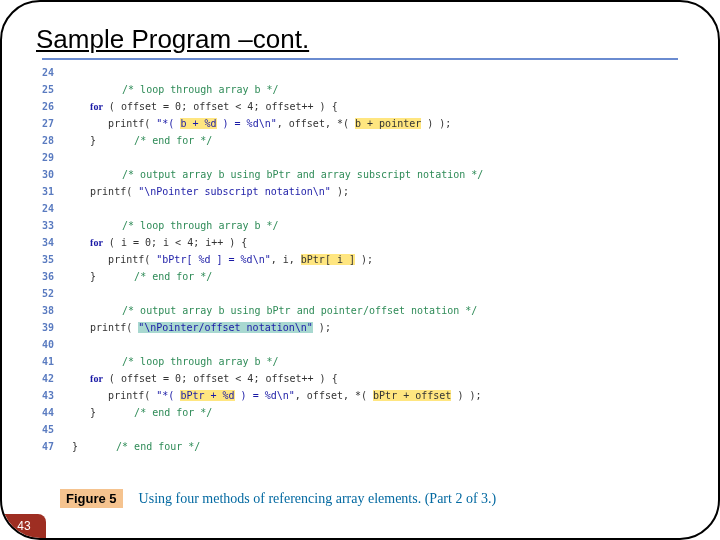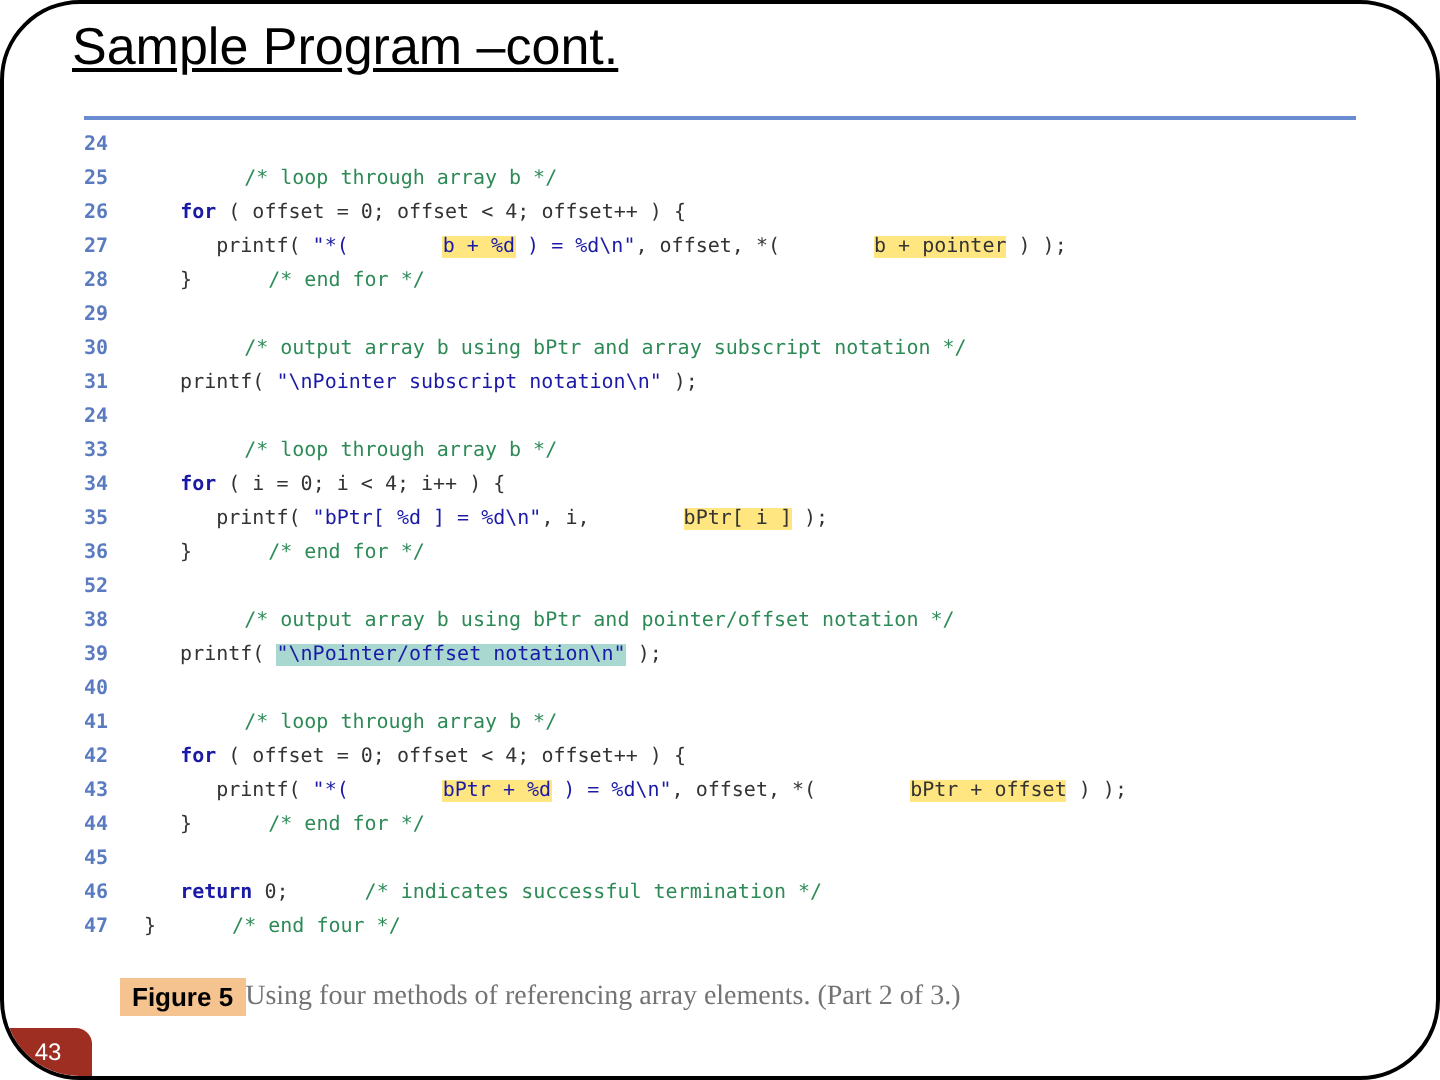--- a/index.html
+++ b/index.html
@@ -8,21 +8,21 @@
     position: relative;
     width: 720px;
     height: 540px;
     background: #fff;
     border: 2px solid #000;
     border-radius: 40px;
     overflow: hidden;
   }
   .title {
     position: absolute;
-    top: 6px;
+    top: 22px;
     left: 34px;
     font-size: 26px;
     font-weight: normal;
     color: #000;
     text-decoration: underline;
   }
   .rule {
     position: absolute;
     top: 56px;
     left: 40px;
@@ -35,46 +35,46 @@
     top: 62px;
     left: 40px;
     right: 40px;
     font-family: "Lucida Console", Monaco, monospace;
     font-size: 10px;
     line-height: 17px;
     color: #333;
   }
   .code-line { white-space: pre; }
   .ln { display: inline-block; width: 30px; color: #5a7bc0; font-weight: bold; }
-  .kw { color: #1a1aa6; font-weight: bold; }
+  .kw { color: #1a1aa6; font-weight: bold; font-family: Liberation Serif, serif; }
   .cm { color: #2e8b57; margin-left: 32px; }
   .num { color: #333; }
   .str { color: #1a1aa6; }
-  .hl { background: #ffe680; margin-left: 41px; }
+  .hl { background: #ffe680; }
   .hl-teal { background: #a8d8d0; }
   .caption-row {
     position: absolute;
     left: 58px;
     bottom: 30px;
     display: flex;
     align-items: center;
-    gap: 0;
+    gap: 16px;
   }
   .figlabel {
     background: #f5c38f;
     font-size: 13px;
     font-weight: bold;
     font-family: Arial, sans-serif;
     padding: 2px 6px;
     color: #000;
   }
   .figtext {
     font-family: Georgia, serif;
     font-size: 14px;
-    color: #737373;
+    color: #0369a1;
   }
   .pagenum {
     position: absolute;
     left: 0;
     bottom: 0;
     width: 44px;
     height: 24px;
     background: #9e2e22;
     color: #fff;
     font-size: 12px;
@@ -109,21 +109,20 @@
       <div class="code-line"><span class="ln">36</span><span>   } </span><span class="cm">/* end for */</span></div>
       <div class="code-line"><span class="ln">52</span></div>
       <div class="code-line"><span class="ln">38</span><span>   </span><span class="cm">/* output array b using bPtr and pointer/offset notation */</span></div>
       <div class="code-line"><span class="ln">39</span><span>   printf( </span><span class="str hl-teal">"\nPointer/offset notation\n"</span><span> );</span></div>
       <div class="code-line"><span class="ln">40</span></div>
       <div class="code-line"><span class="ln">41</span><span>   </span><span class="cm">/* loop through array b */</span></div>
       <div class="code-line"><span class="ln">42</span><span>   </span><span class="kw">for</span><span> ( offset = </span><span class="num">0</span><span>; offset &lt; </span><span class="num">4</span><span>; offset++ ) {</span></div>
       <div class="code-line"><span class="ln">43</span><span>      printf( </span><span class="str">"*( </span><span class="str hl">bPtr + %d</span><span class="str"> ) = %d\n"</span><span>, offset, *( </span><span class="hl">bPtr + offset</span><span> ) );</span></div>
       <div class="code-line"><span class="ln">44</span><span>   } </span><span class="cm">/* end for */</span></div>
       <div class="code-line"><span class="ln">45</span></div>
-      <div class="code-line"><span class="ln">46</span><span>   </span><span class="kw">return</span><span> </span><span class="num">0</span><span>; </span><span class="cm">/* indicates successful termination */</span></div>
       <div class="code-line"><span class="ln">47</span><span>} </span><span class="cm">/* end four */</span></div>
     </div>
 
   <div class="caption-row">
     <span class="figlabel">Figure 5</span>
     <span class="figtext">Using four methods of referencing array elements. (Part 2 of 3.)</span>
   </div>
 
   <div class="pagenum">
     <span>43</span>

